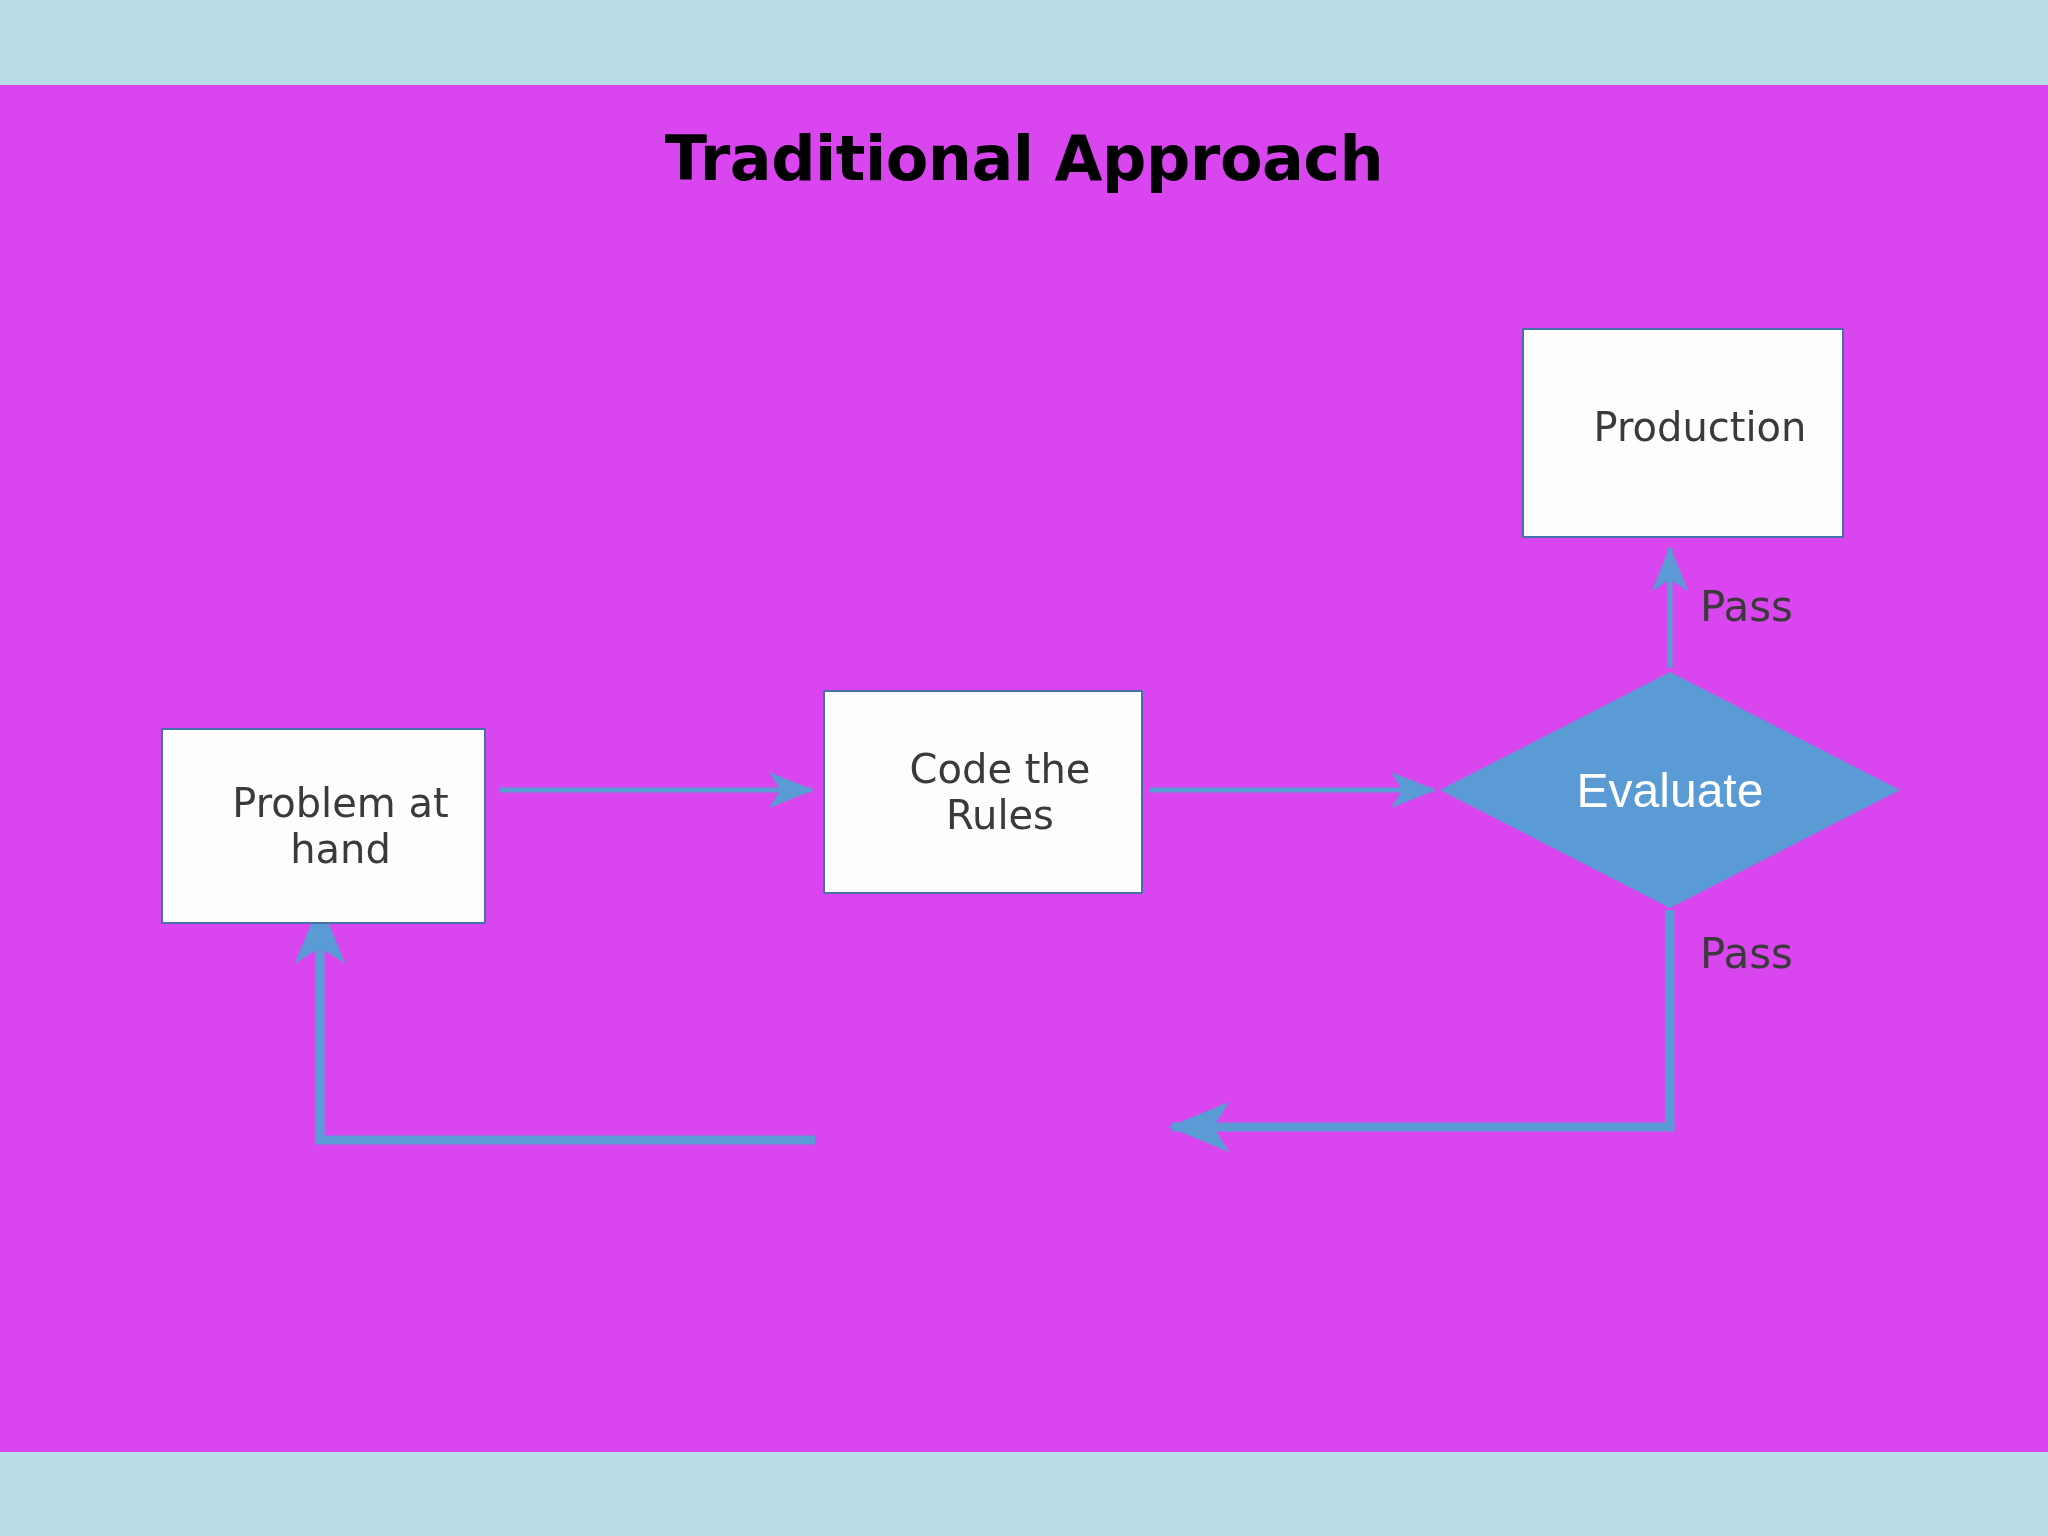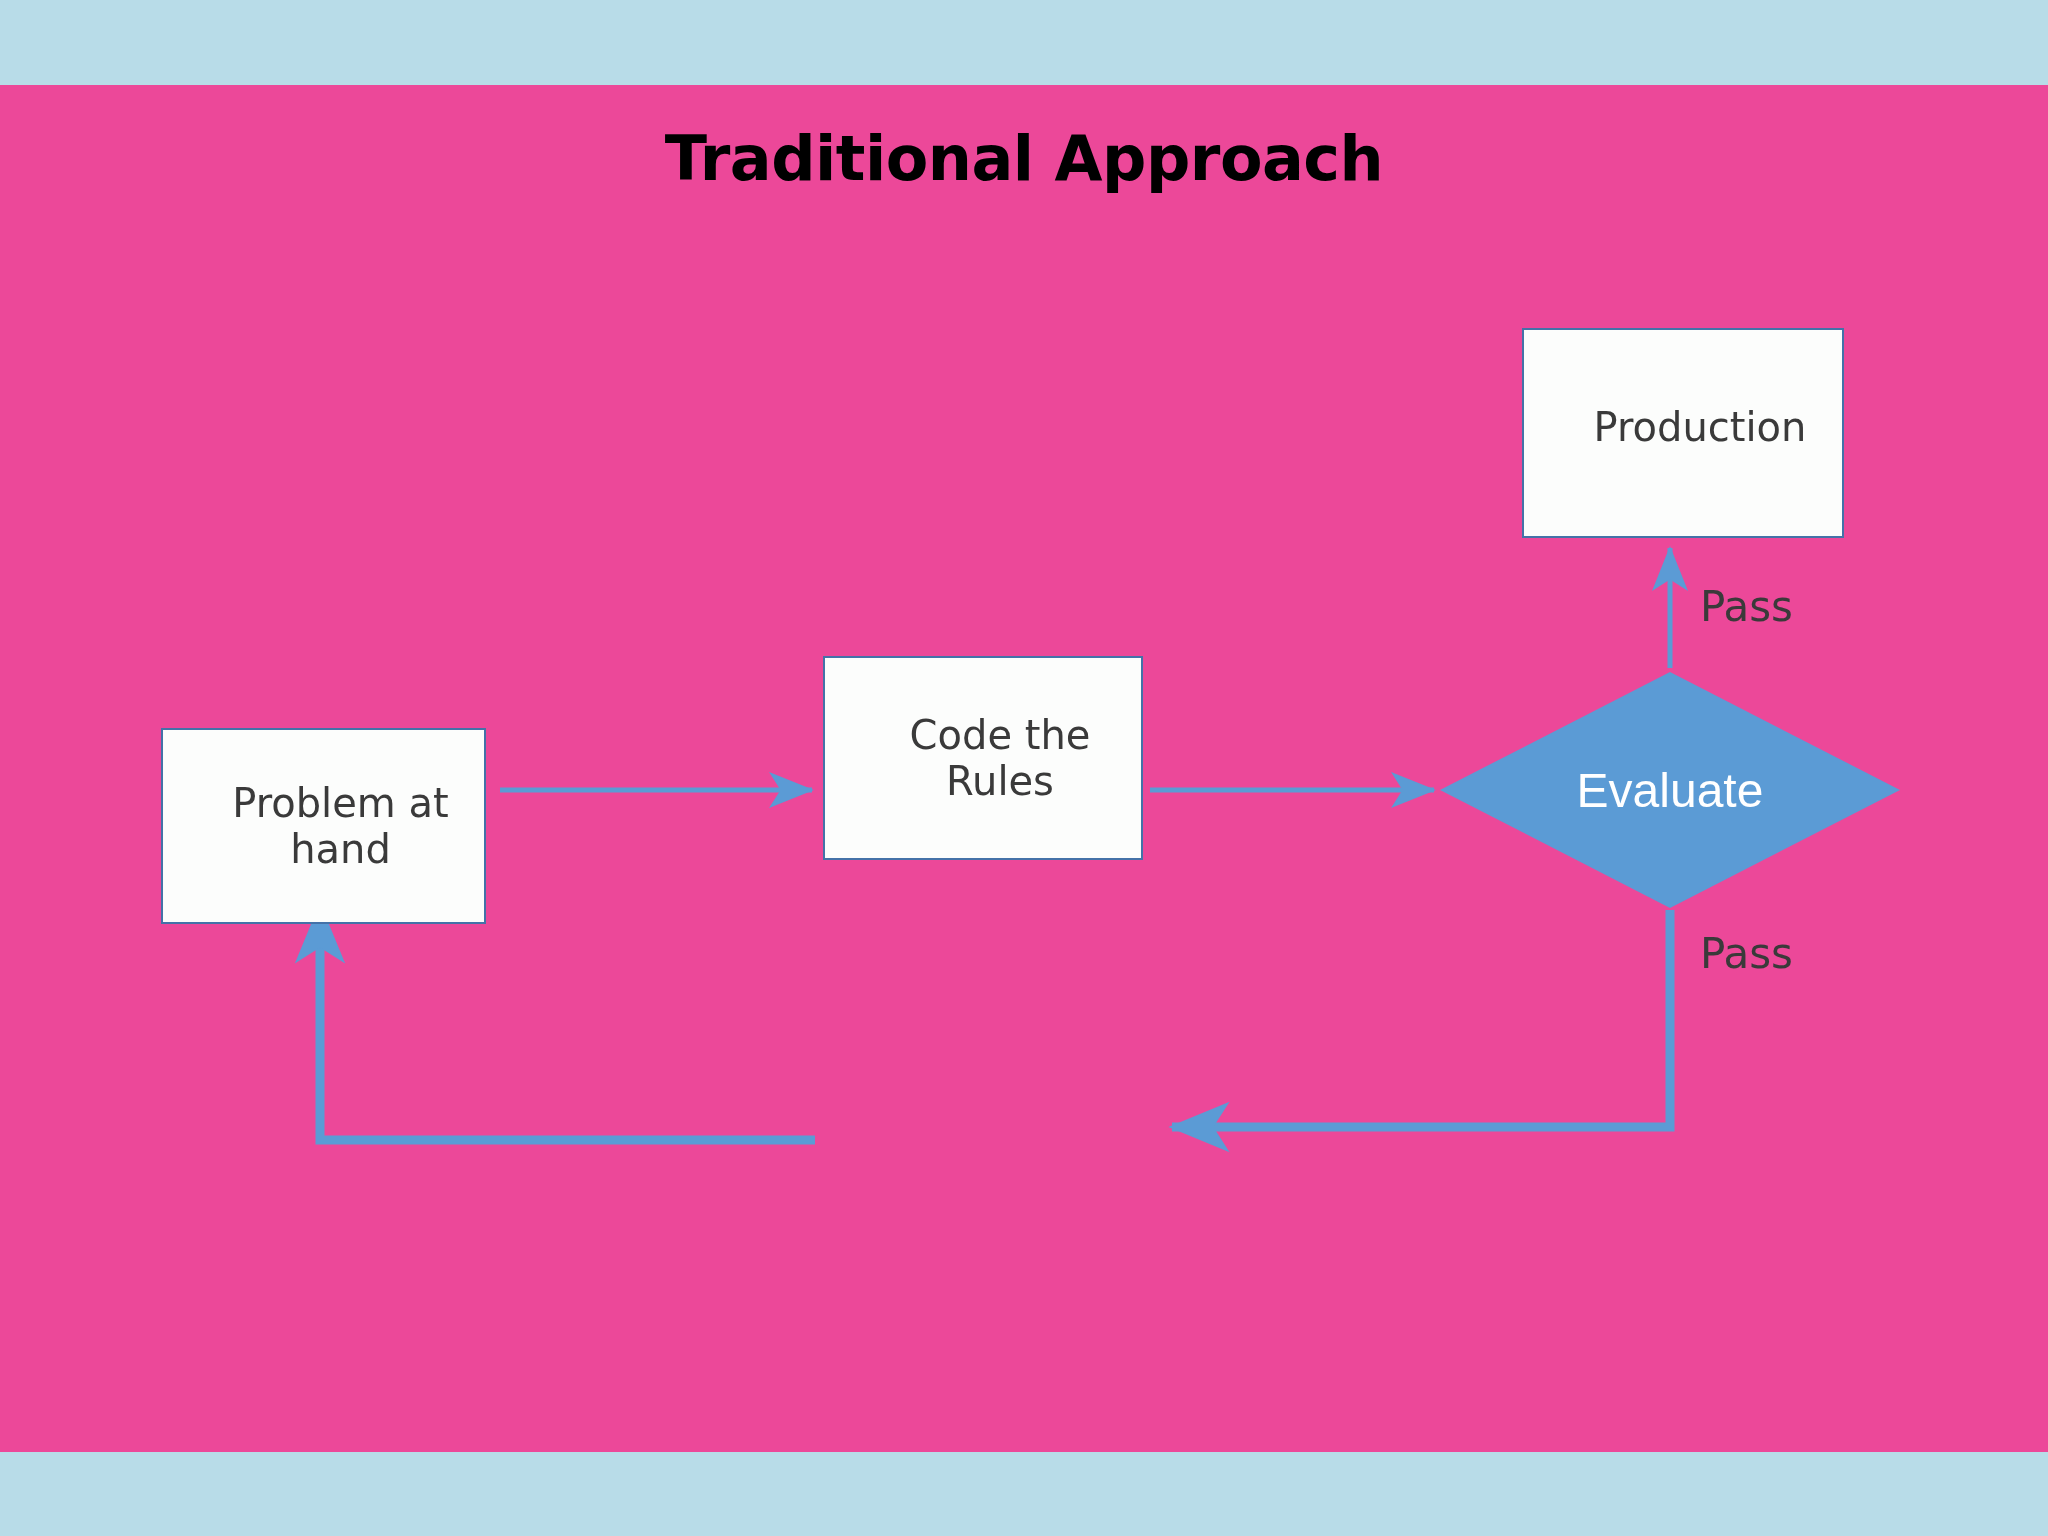--- a/index.html
+++ b/index.html
@@ -10,21 +10,21 @@
   body {
     width: 2048px;
     height: 1536px;
     overflow: hidden;
     font-family: "Liberation Sans", sans-serif;
   }
   #slide {
     position: relative;
     width: 2048px;
     height: 1536px;
-    background: #ec4899;
+    background: #d946ef;
   }
   .band {
     position: absolute;
     left: 0;
     width: 2048px;
     background: #b8dce8;
   }
   #band-top {
     top: 0;
     height: 85px;
@@ -68,21 +68,21 @@
   }
   #node-production .node-label { transform: translateY(-6px); }
   #node-problem {
     left: 161px;
     top: 728px;
     width: 325px;
     height: 196px;
   }
   #node-code {
     left: 823px;
-    top: 656px;
+    top: 690px;
     width: 320px;
     height: 204px;
   }
   #node-review {
     left: 823px;
     top: 1035px;
     width: 320px;
     height: 205px;
   }
   #node-evaluate {

